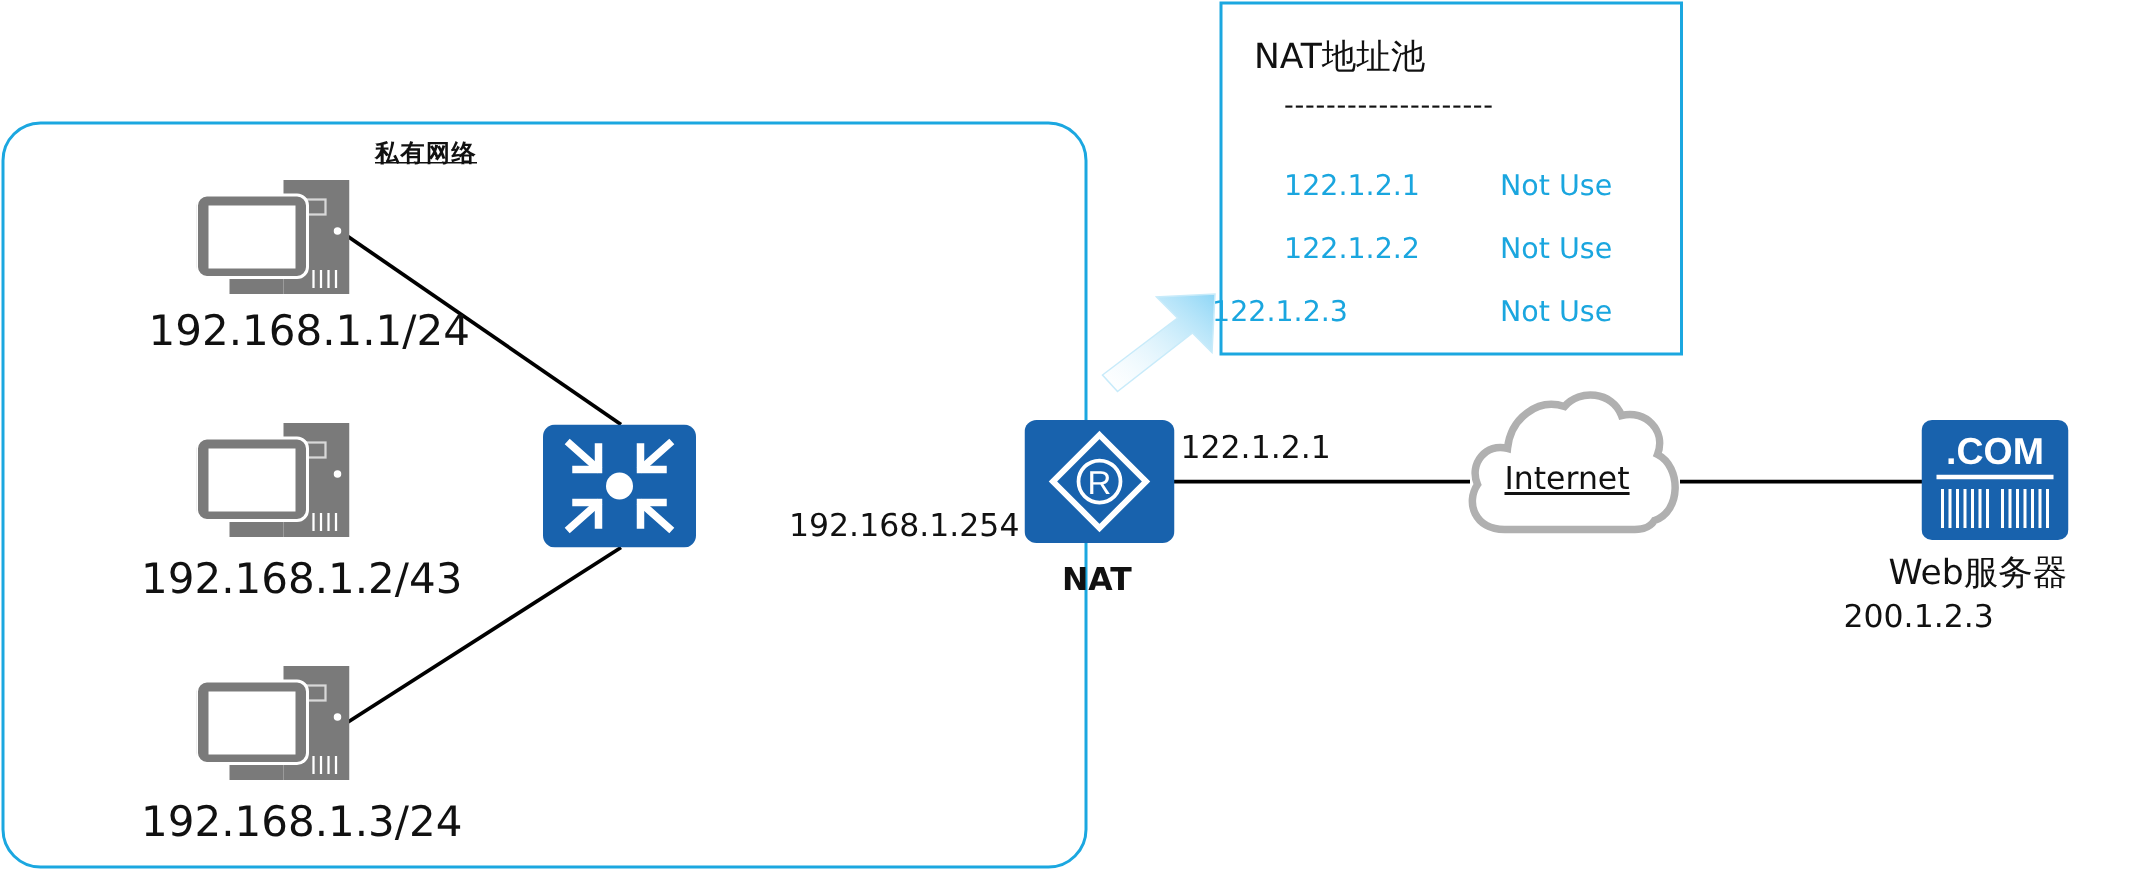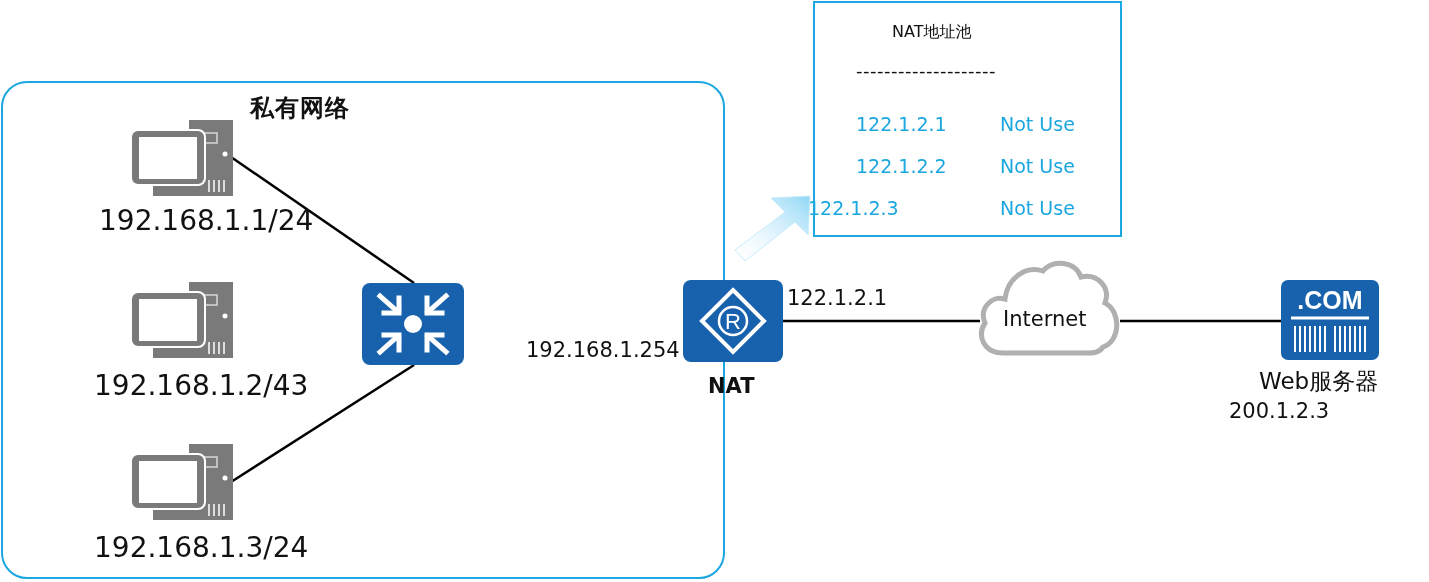--- a/index.html
+++ b/index.html
@@ -1,30 +1,30 @@
 <!DOCTYPE html>
 <html><head>
 <meta charset="utf-8">
 <style>
   html, body { margin: 0; padding: 0; background: #ffffff; }
   body { width: 1429px; height: 582px; position: relative; overflow: hidden;
          font-family: "DejaVu Sans", "Liberation Sans", sans-serif; color: #111; }
   .abs { position: absolute; }
   .private-box { left: 1px; top: 81px; width: 724px; height: 498px;
                  border: 2px solid #1ba7e0; border-radius: 26px; box-sizing: border-box; }
-  .private-title { left: 250px; top: 92px; font-size: 24px; font-weight: bold; letter-spacing: 1px; }
+  .private-title { left: 250px; top: 92px; font-size: 16px; font-weight: bold; letter-spacing: 1px; text-decoration: underline; }
   .pc-label { font-size: 28px; }
   .pool-box { left: 813px; top: 1px; width: 309px; height: 236px; border: 2px solid #1ba7e0;
               box-sizing: border-box; background: #fff; }
-  .pool-title { left: 892px; top: 22px; font-size: 16px; }
+  .pool-title { left: 836px; top: 22px; font-size: 23px; }
   .pool-sep { left: 856px; top: 60px; font-size: 18px; letter-spacing: 0.5px; }
   .pool-ip, .pool-status { font-size: 19px; color: #1aa6df; }
   .label { font-size: 21px; }
   .nat-label { left: 708px; top: 374px; font-size: 21px; font-weight: bold; }
-  .cloud-text { font-size: 21px; }
+  .cloud-text { font-size: 21px; text-decoration: underline; }
   svg.lines { position: absolute; left: 0; top: 0; }
 </style>
 </head>
 <body>
 
 <div class="abs private-box"></div>
 <div class="abs private-title">私有网络</div>
 
 <svg class="lines" width="1429" height="582">
   <line x1="231" y1="157" x2="414" y2="283" stroke="#000" stroke-width="2.5"></line>

